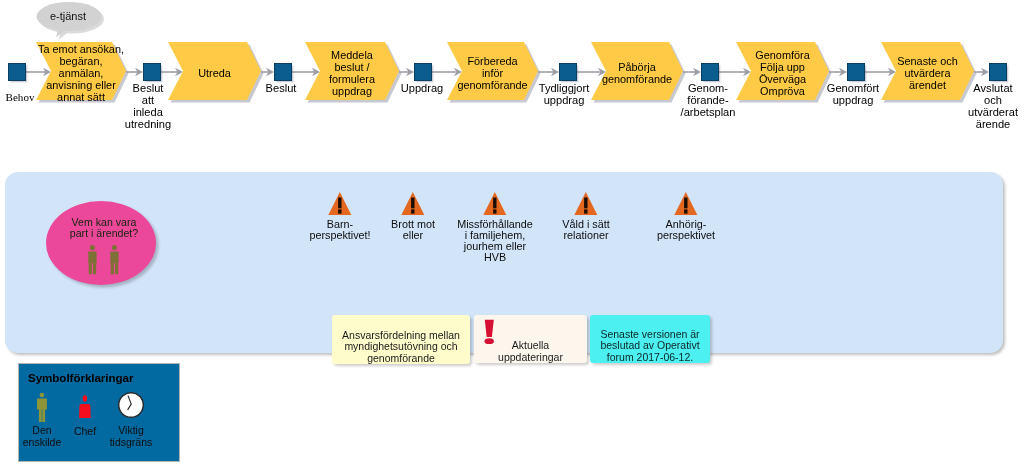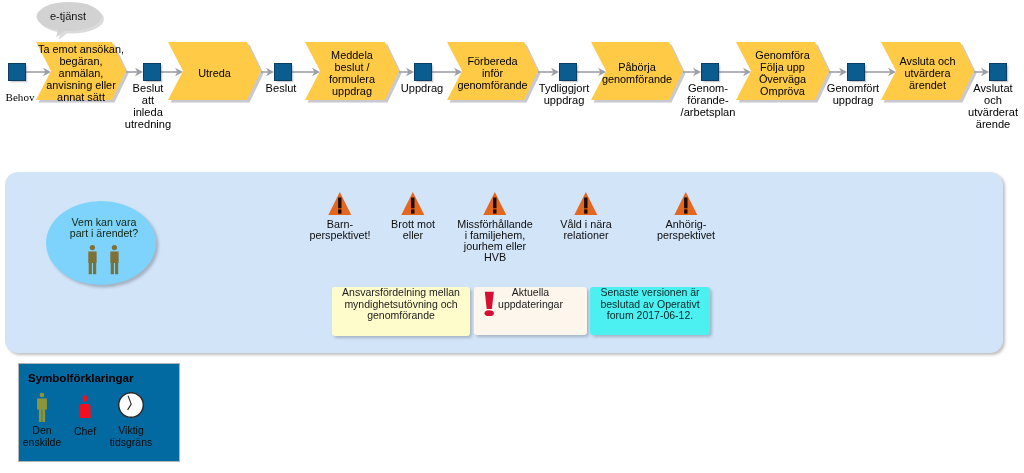--- a/index.html
+++ b/index.html
@@ -34,23 +34,23 @@
   .ellipse{position:absolute;background:#94fa5c;border-radius:50%;
            box-shadow:2.5px 2.5px 3px rgba(0,0,0,.22);}
   .ellipse .q{position:absolute;width:100%;text-align:center;font-size:10.6px;
               line-height:11.3px;color:#12240d;white-space:pre;}
 
   .warn{position:absolute;text-align:center;}
   .warn .lbl{position:absolute;left:50%;transform:translateX(-50%);
              white-space:pre;font-size:10.8px;line-height:11.1px;color:#0d0d0d;
              text-align:center;}
 
-  .note{position:absolute;box-sizing:border-box;display:flex;align-items:flex-start;
+  .note{position:absolute;box-sizing:border-box;display:flex;align-items:flex-end;
         justify-content:center;text-align:center;font-size:10.5px;line-height:11.5px;
-        white-space:pre;border-radius:3px;box-shadow:2px 2px 3px rgba(0,0,0,.2);}
+        white-space:pre;border-radius:3px;box-shadow:2px 2px 3px rgba(0,0,0,.2);margin-top:28px;}
 
   
   .legend{position:absolute;background:#0369a1;border:1px solid #b4b4b4;box-sizing:border-box;}
   .legend h3{margin:0;position:absolute;font-size:11.6px;font-weight:bold;color:#000;letter-spacing:-0.05px;}
   .legend .li{position:absolute;text-align:center;}
   .legend .li .cap{position:absolute;left:50%;transform:translateX(-50%);
                    white-space:pre;font-size:10.5px;line-height:12px;color:#0d0d0d;}
 </style>
 </head>
 <body>
@@ -173,21 +173,21 @@
     <div class="chev" style="left: 736px; top: 42px; width: 93px; height: 58px;"><svg width="98" height="63" viewBox="0 0 98 63">
         <polygon points="0,0 79,0 93,29 79,58 0,58 15,29" fill="#9a9aaa" opacity="0.55" transform="translate(2.5,2.5)"></polygon>
         <polygon points="0,0 79,0 93,29 79,58 0,58 15,29" fill="#ffcb46"></polygon>
       </svg><span class="txt">Genomföra
 Följa upp
 Överväga
 Ompröva</span></div>
     <div class="chev" style="left: 881px; top: 42px; width: 93px; height: 58px;"><svg width="98" height="63" viewBox="0 0 98 63">
         <polygon points="0,0 79,0 93,29 79,58 0,58 15,29" fill="#9a9aaa" opacity="0.55" transform="translate(2.5,2.5)"></polygon>
         <polygon points="0,0 79,0 93,29 79,58 0,58 15,29" fill="#ffcb46"></polygon>
-      </svg><span class="txt">Avsluta och
+      </svg><span class="txt">Senaste och
 utvärdera
 ärendet</span></div>
     <div class="milestone" style="left: 8px; top: 63px; background: rgb(12, 93, 143);"></div>
     <div class="milestone-label" style="left: 20px; top: 92px; transform: translateX(-50%); font-family: Liberation Serif, serif;">Behov</div>
     <div class="milestone" style="left: 143px; top: 63px; background: rgb(12, 93, 143);"></div>
     <div class="milestone-label" style="left: 148px; top: 83px; transform: translateX(-50%);">Beslut
 att
 inleda
 utredning</div>
     <div class="milestone" style="left: 274px; top: 63px; background: rgb(12, 93, 143);"></div>
@@ -211,21 +211,21 @@
 ärende</div>
     <div class="bubble" style="left: 36px; top: 1px; width: 70px; height: 40px;"><svg width="70" height="40" viewBox="0 0 70 40">
         <g fill="#b8b8b8" opacity="0.5" transform="translate(2.5,2.5)">
           <ellipse cx="33" cy="15.5" rx="32.5" ry="14.5"></ellipse>
           <path d="M22.5 26.5 L30 28.8 L20.1 36.2 Z"></path>
         </g>
         <ellipse cx="33" cy="15.5" rx="32.5" ry="14.5" fill="#d2d2d2"></ellipse>
         <path d="M22.5 26.5 L30 28.8 L20.1 36.2 Z" fill="#d2d2d2"></path>
       </svg><div class="t" style="top: 9px; margin-left: -3px;">e-tjänst</div></div>
     <div class="panel" style="left: 5px; top: 172px; width: 998px; height: 181px; background: rgb(210, 228, 248);"></div>
-    <div class="ellipse" style="left: 46px; top: 201px; width: 110px; height: 84px; background: #7dd3fc;">
+    <div class="ellipse" style="left: 46px; top: 201px; width: 110px; height: 84px; background: #ec4899;">
       <svg width="110" height="84" viewBox="0 0 110 84" style="position:absolute;left:0;top:0">
         <g fill="#7f7035">
           <circle cx="46.4" cy="46.6" r="2.6"></circle>
           <path d="M42.3 50.4 h8.3 v11.6 h-0.4 v11.3 h-3.2 v-11.3 h-1.1 v11.3 h-3.2 v-11.3 h-0.4 z"></path>
           <circle cx="68.4" cy="46.6" r="2.6"></circle>
           <path d="M64.3 50.4 h8.3 v11.6 h-0.4 v11.3 h-3.2 v-11.3 h-1.1 v11.3 h-3.2 v-11.3 h-0.4 z"></path>
         </g>
       </svg>
       <div class="q" style="top: 16px; margin-left: 3px;">Vem kan vara
 part i ärendet?</div>
@@ -247,21 +247,21 @@
         <rect x="10.1" y="5.5" width="3.4" height="10.8" fill="#1a0d05"></rect>
         <rect x="10.1" y="17.4" width="3.4" height="4.2" fill="#1a0d05"></rect>
       </svg><div class="lbl" style="top: 27px;">Missförhållande
 i familjehem,
 jourhem eller
 HVB</div></div>
     <div class="warn" style="left: 574px; top: 192px; width: 24px;"><svg width="24" height="24" viewBox="0 0 24 24">
         <path d="M11.8 0 L23.3 23 L0.3 23 Z" fill="#e4671f"></path>
         <rect x="10.1" y="5.5" width="3.4" height="10.8" fill="#1a0d05"></rect>
         <rect x="10.1" y="17.4" width="3.4" height="4.2" fill="#1a0d05"></rect>
-      </svg><div class="lbl" style="top: 27px;">Våld i nära
+      </svg><div class="lbl" style="top: 27px;">Våld i sätt
 relationer</div></div>
     <div class="warn" style="left: 674px; top: 192px; width: 24px;"><svg width="24" height="24" viewBox="0 0 24 24">
         <path d="M11.8 0 L23.3 23 L0.3 23 Z" fill="#e4671f"></path>
         <rect x="10.1" y="5.5" width="3.4" height="10.8" fill="#1a0d05"></rect>
         <rect x="10.1" y="17.4" width="3.4" height="4.2" fill="#1a0d05"></rect>
       </svg><div class="lbl" style="top: 27px;">Anhörig-
 perspektivet</div></div>
     <div class="note" style="left: 332px; top: 287px; width: 138px; height: 49px; background: rgb(255, 252, 204); color: rgb(26, 26, 26);"><span style="margin-left:0px">Ansvarsfördelning mellan
 myndighetsutövning och
 genomförande</span></div>

